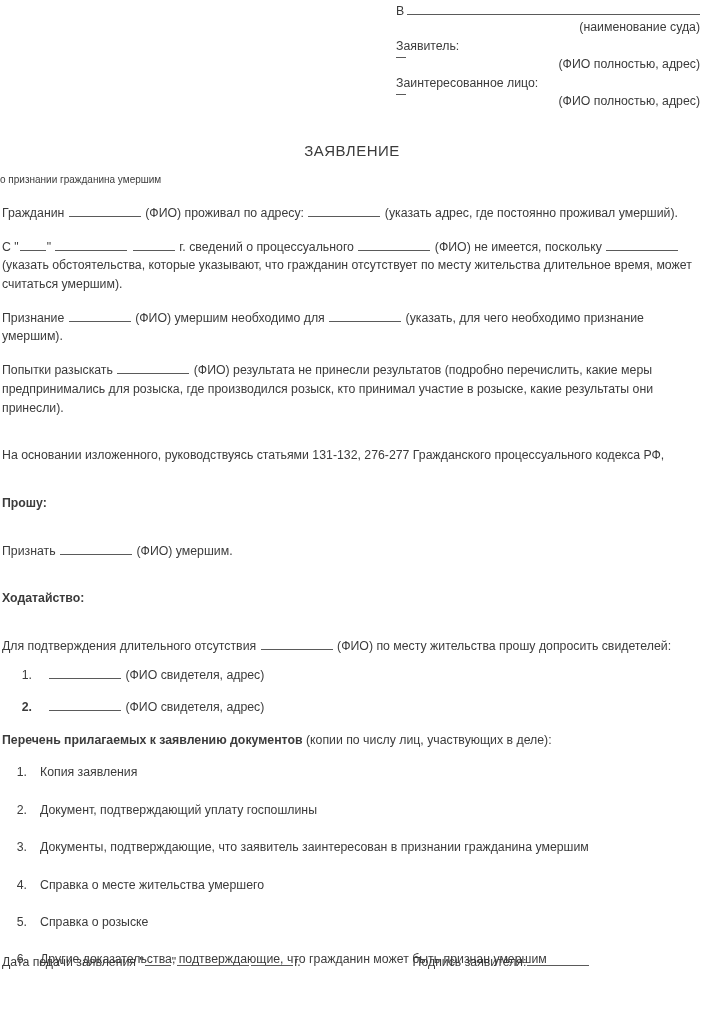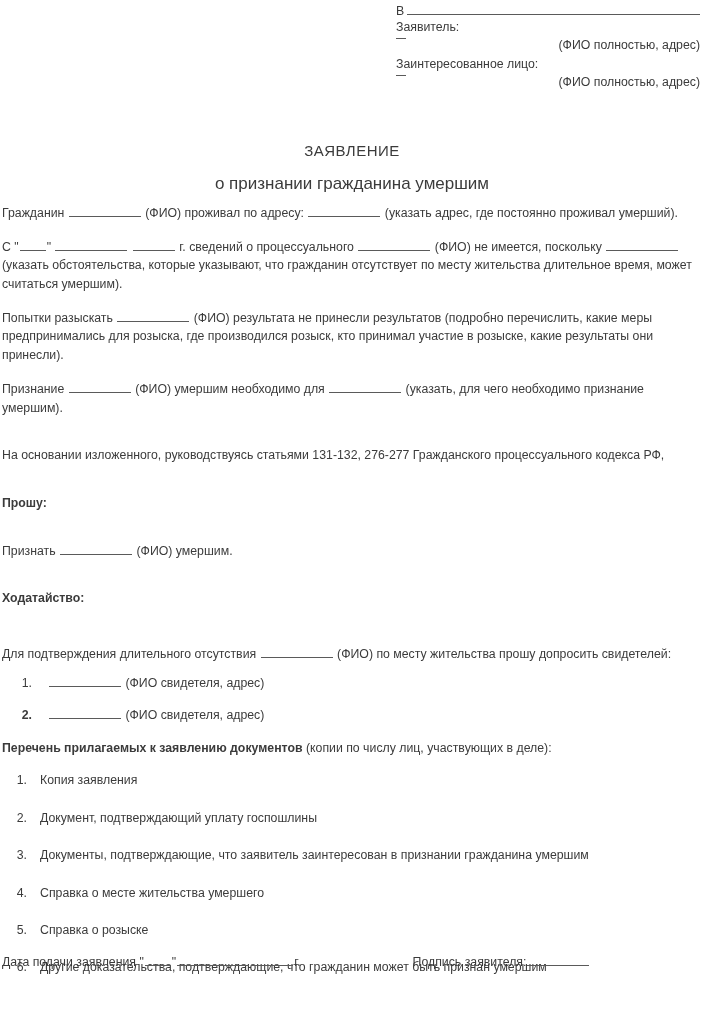--- a/index.html
+++ b/index.html
@@ -63,37 +63,36 @@
     width: 704px;
     text-align: center;
     font-size: 15px;
     letter-spacing: 0.5px;
   }
   .doc-subtitle {
     position: absolute;
     top: 175px;
     left: 0;
     width: 704px;
-    text-align: center;
-    font-size: 17px;
+    font-size: 10px;
   }
 
   
   .body-area {
     position: absolute;
     top: 204px;
     left: 2px;
     width: 696px;
   }
   p.para {
     margin: 0 0 15px 0;
     line-height: 1.52;
     text-align: left;
   }
-  p.para.nogap { margin-bottom: 0; margin-top: 8px; }
+  p.para.nogap { margin-bottom: 0; }
   .strong { font-weight: bold; }
 
   .blank {
     display: inline-block;
     border-bottom: 1px solid #5a5a5a;
     vertical-align: baseline;
     height: 0.82em;
     margin: 0 1px;
   }
   .b-xs { width: 26px; }
@@ -150,20 +149,21 @@
 <body>
 
 <div class="page">
 
   <div class="header-block">
 
     <div class="hdr-row">
       <span class="hdr-label">В</span>
       <span class="hdr-rule"></span>
     </div>
+    <div class="hdr-caption">(наименование суда)</div>
 
     <div class="hdr-row tight">
       <span class="hdr-label">Заявитель:</span>
       <span class="hdr-rule"></span>
     </div>
     <div class="hdr-caption">(ФИО полностью, адрес)</div>
 
     <div class="hdr-row tight">
       <span class="hdr-label">Заинтересованное лицо:</span>
       <span class="hdr-rule"></span>
@@ -189,31 +189,31 @@
       <span class="blank b-l"></span>
       <span class="blank b-s"></span>
       <span>г. сведений о процессуального</span>
       <span class="blank b-l"></span>
       <span>(ФИО) не имеется, поскольку</span>
       <span class="blank b-l"></span>
       <span>(указать обстоятельства, которые указывают, что гражданин отсутствует по месту жительства длительное время, может считаться умершим).</span>
     </p>
 
     <p class="para">
-      <span>Попытки разыскать</span>
-      <span class="blank b-l"></span>
-      <span>(ФИО) результата не принесли результатов  (подробно перечислить, какие меры предпринимались для розыска, где производился розыск, кто принимал участие в розыске, какие результаты они принесли).</span>
-    </p>
-
-    <p class="para">
       <span>Признание</span>
       <span class="blank b-m"></span>
       <span>(ФИО) умершим необходимо для</span>
       <span class="blank b-l"></span>
       <span>(указать, для чего необходимо признание умершим).</span>
+    </p>
+
+    <p class="para">
+      <span>Попытки разыскать</span>
+      <span class="blank b-l"></span>
+      <span>(ФИО) результата не принесли результатов  (подробно перечислить, какие меры предпринимались для розыска, где производился розыск, кто принимал участие в розыске, какие результаты они принесли).</span>
     </p>
 
     <div class="spacer-14"></div>
 
     <p class="para">На основании изложенного, руководствуясь статьями 131-132, 276-277 Гражданского процессуального кодекса РФ,</p>
 
     <div class="spacer-14"></div>
 
     <p class="para section-head">Прошу:</p>
 

